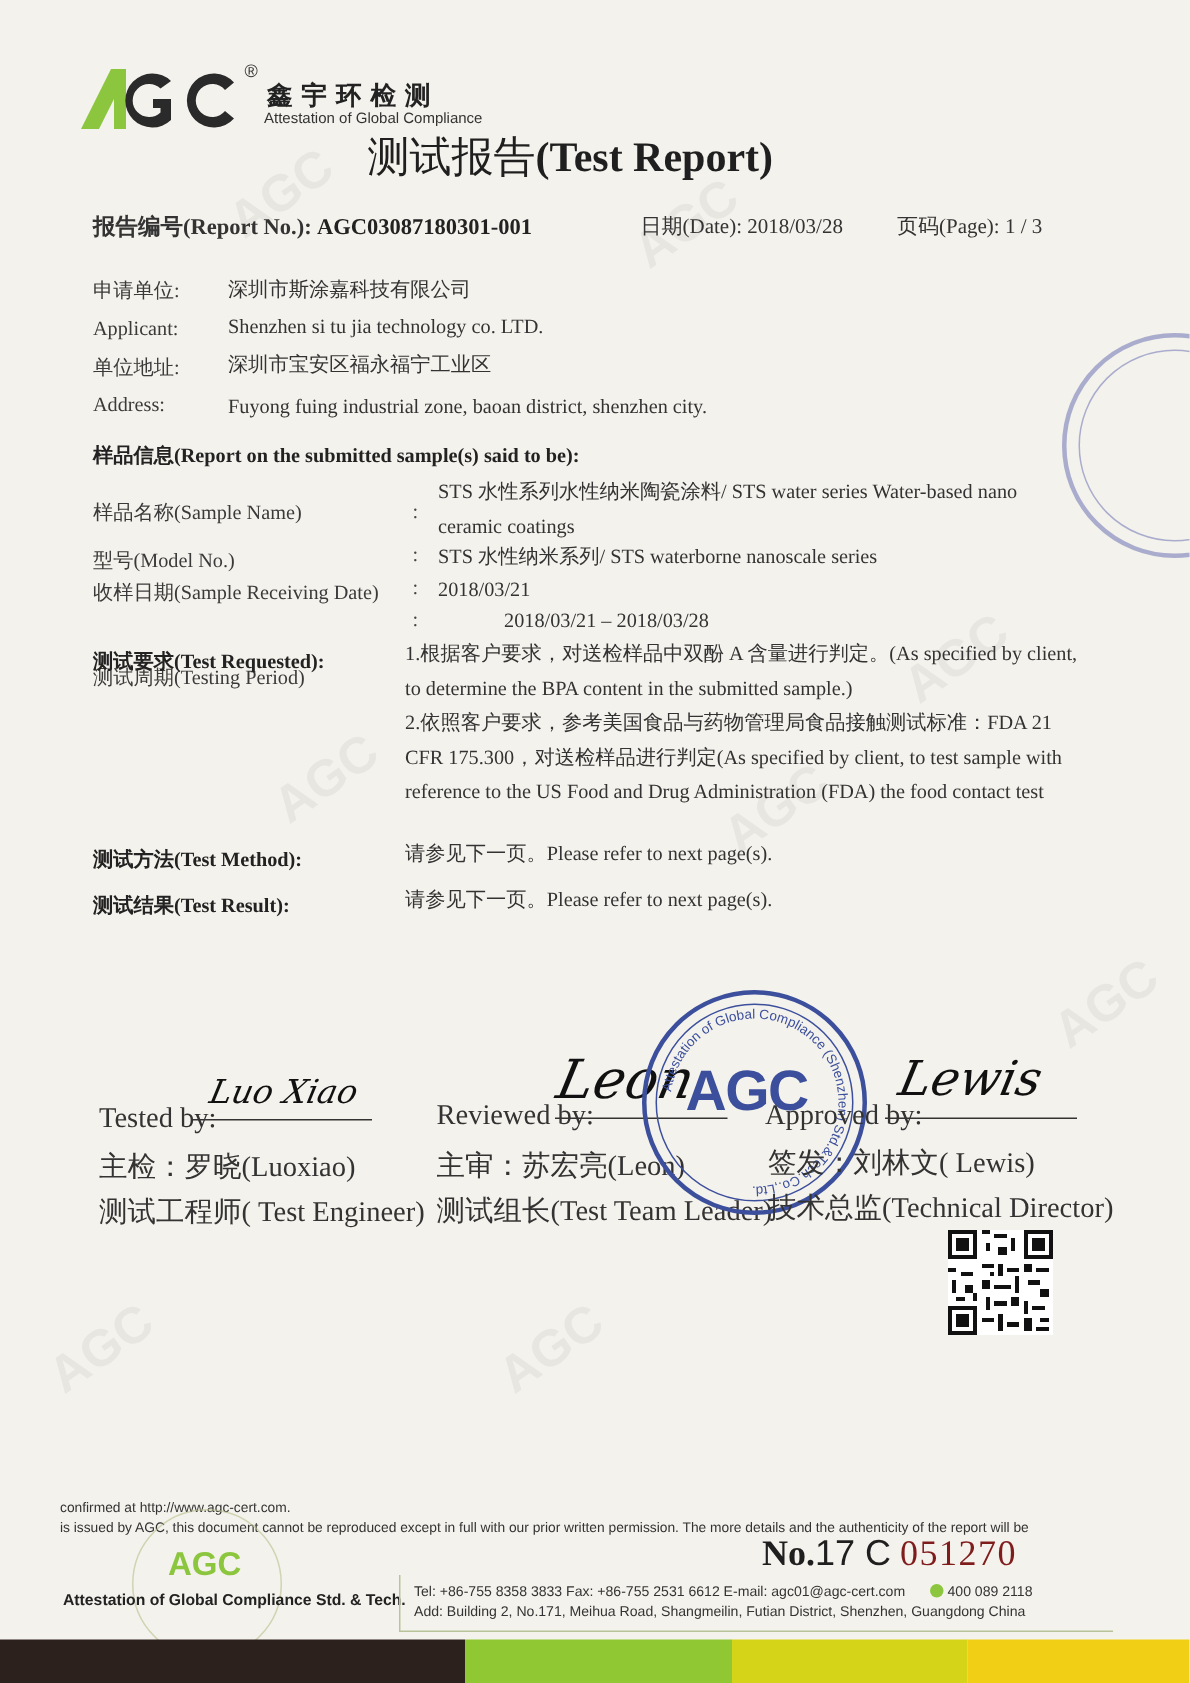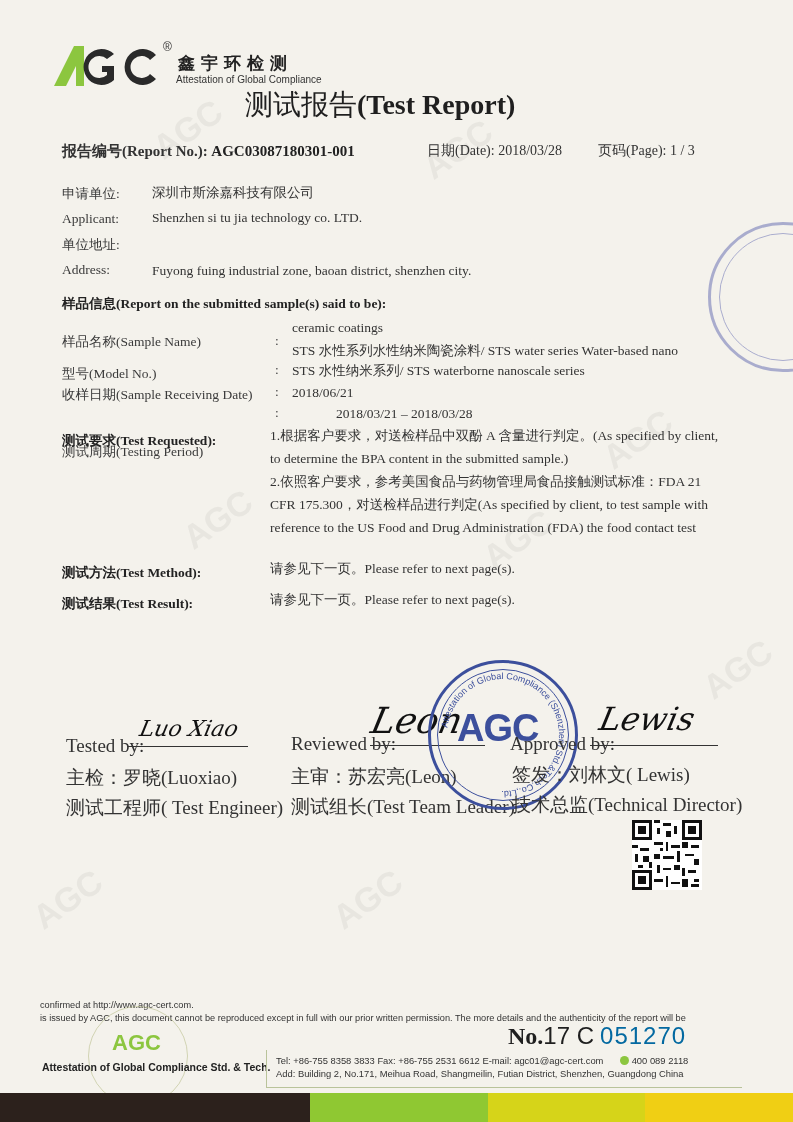--- a/index.html
+++ b/index.html
@@ -43,21 +43,21 @@
     position: absolute; border-radius: 50%; border: 3px solid #3c4f9c;
   }
   .seal-inner { position: absolute; border-radius: 50%; border: 1.5px solid #3c4f9c; }
 
   .qr { position: absolute; left: 632px; top: 820px; width: 70px; height: 70px; }
 
   .fine-print { position: absolute; left: 40px; top: 999px; width: 710px; font-family: "Liberation Sans", sans-serif; font-size: 9.2px; line-height: 12.5px; color: #333; }
   .serial { position: absolute; left: 508px; top: 1022px; font-size: 24px; color: #1f1f1f; }
   .serial .no { font-family: "Liberation Serif", serif; font-weight: bold; }
   .serial .num { font-family: "Liberation Sans", sans-serif; }
-  .serial .red { font-family: Liberation Sans, sans-serif; color: #0369a1; letter-spacing: 1px; }
+  .serial .red { font-family: Liberation Serif, serif; color: #7f1d1d; letter-spacing: 1px; }
 
   .footer-brand { position: absolute; left: 42px; top: 1061px; font-family: "Liberation Sans", sans-serif; font-weight: bold; font-size: 10.5px; color: #222; }
   .footer-box {
     position: absolute; left: 266px; top: 1050px; width: 476px; height: 38px;
     border-left: 1px solid #b9c39a; border-bottom: 1px solid #b9c39a;
   }
   .footer-contact { position: absolute; left: 276px; font-family: "Liberation Sans", sans-serif; font-size: 9.4px; color: #333; }
   .color-bar { position: absolute; left: 0; top: 1093px; height: 29px; }
 </style>
 </head>
@@ -97,39 +97,40 @@
   <div class="meta-row" style="left:598px;">
     <span>页码(Page):</span>
     <span>1 / 3</span>
   </div>
 
   <div class="label" style="top:185px;">申请单位:</div>
   <div class="val" style="left:152px;top:181px;">深圳市斯涂嘉科技有限公司</div>
   <div class="label" style="top:211px;">Applicant:</div>
   <div class="val" style="left:152px;top:206px;">Shenzhen si tu jia technology co. LTD.</div>
   <div class="label" style="top:236px;">单位地址:</div>
+  <div class="val" style="left:152px;top:231px;">深圳市宝安区福永福宁工业区</div>
   <div class="label" style="top:262px;">Address:</div>
   <div class="val" style="left:152px;top:259px;">Fuyong fuing industrial zone, baoan district, shenzhen city.</div>
 
   <div class="label bold-label" style="top:295px;">样品信息(Report on the submitted sample(s) said to be):</div>
 
   <div class="label" style="top:333px;">样品名称(Sample Name)</div>
   <div class="colon" style="top:333px;">:</div>
   <div class="val" style="left:292px;top:316px;">
+    <div>STS 水性系列水性纳米陶瓷涂料/ STS water series Water-based nano</div>
     <div>ceramic coatings</div>
-    <div>STS 水性系列水性纳米陶瓷涂料/ STS water series Water-based nano</div>
   </div>
 
   <div class="label" style="top:365px;">型号(Model No.)</div>
   <div class="colon" style="top:362px;">:</div>
   <div class="val" style="left:292px;top:359px;">STS 水性纳米系列/ STS waterborne nanoscale series</div>
 
   <div class="label" style="top:386px;">收样日期(Sample Receiving Date)</div>
   <div class="colon" style="top:384px;">:</div>
-  <div class="val" style="left:292px;top:381px;">2018/06/21</div>
+  <div class="val" style="left:292px;top:381px;">2018/03/21</div>
 
   <div class="label" style="top:406px;margin-top:37px;">测试周期(Testing Period)</div>
   <div class="colon" style="top:405px;">:</div>
   <div class="val" style="left:292px;top:402px;margin-left:44px;">2018/03/21 – 2018/03/28</div>
 
   <div class="label bold-label" style="top:432px;">测试要求(Test Requested):</div>
   <div class="val" style="left:270px;top:424px;width:460px;">
     <div>1.根据客户要求，对送检样品中双酚 A 含量进行判定。(As specified by client,</div>
     <div>to determine the BPA content in the submitted sample.)</div>
     <div>2.依照客户要求，参考美国食品与药物管理局食品接触测试标准：FDA 21</div>

